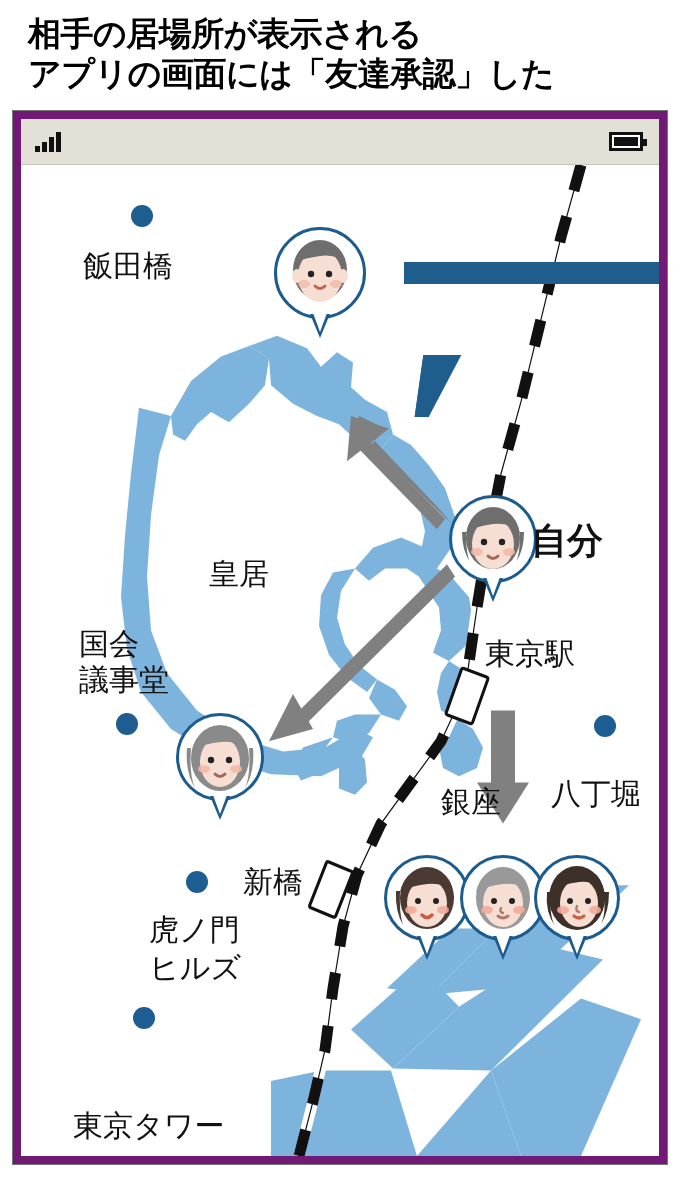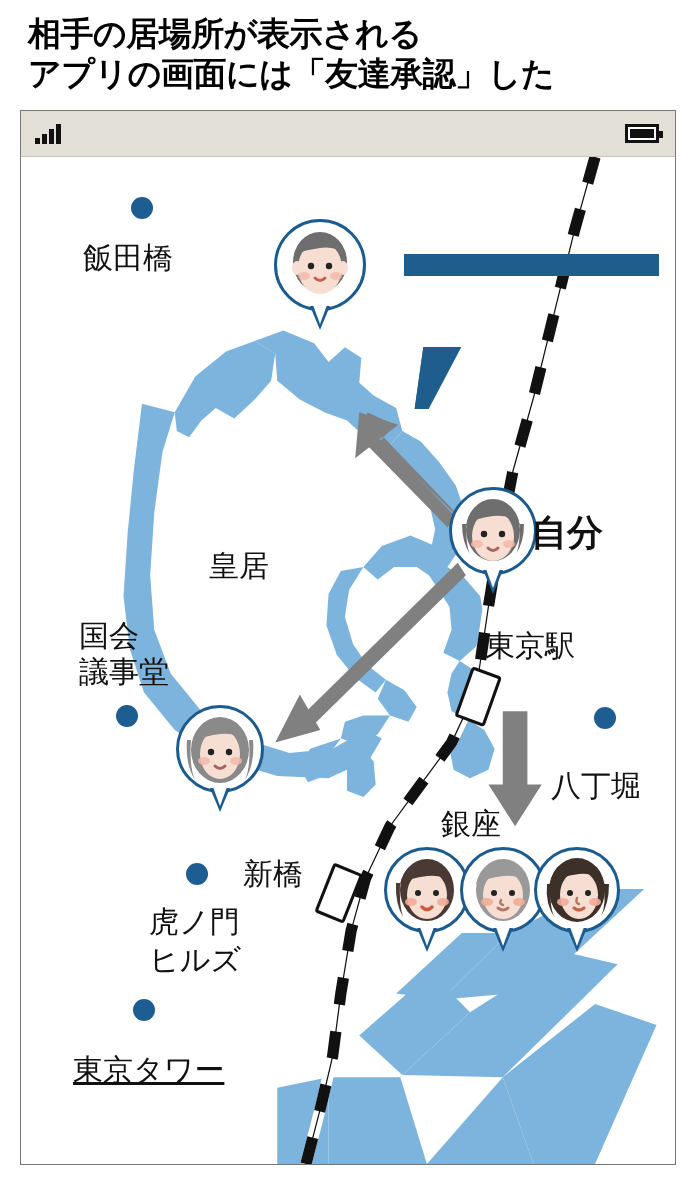--- a/index.html
+++ b/index.html
@@ -32,21 +32,21 @@
   
   #phone {
     position: absolute;
     left: 12px;
     top: 110px;
     width: 656px;
     height: 1055px;
     background: #701a75;
     border: 1px solid #777;
     box-sizing: border-box;
-    margin-left: 8px;
+    padding: 8px;
   }
   #phone-inner {
     position: relative;
     width: 100%;
     height: 100%;
     background: #ffffff;
     overflow: hidden;
   }
 
   
@@ -297,26 +297,26 @@
       <div class="dot" style="left:95px;  top:548px;"></div>
       <div class="dot" style="left:573px; top:550px;"></div>
       <div class="dot" style="left:165px; top:706px;"></div>
       <div class="dot" style="left:112px; top:842px;"></div>
 
       <div class="maplabel" style="left:62px;  top:84px;">飯田橋</div>
       <div class="maplabel" style="left:188px; top:392px;">皇居</div>
       <div class="maplabel" style="left:58px;  top:462px;">国会</div>
       <div class="maplabel" style="left:58px;  top:498px;">議事堂</div>
       <div class="maplabel" style="left:464px; top:472px;text-align:center;">東京駅</div>
-      <div class="maplabel" style="left:420px; top:650px;">銀座</div>
+      <div class="maplabel" style="left:420px; top:620px;">銀座</div>
       <div class="maplabel" style="left:530px; top:612px;">八丁堀</div>
       <div class="maplabel" style="left:222px; top:700px;">新橋</div>
       <div class="maplabel" style="left:128px; top:748px;">虎ノ門</div>
       <div class="maplabel" style="left:128px; top:786px;">ヒルズ</div>
-      <div class="maplabel" style="left:52px;  top:896px;text-decoration:underline;">東京タワー</div>
+      <div class="maplabel" style="left:52px;  top:944px;">東京タワー</div>
 
       <div id="msg-tail"></div>
       <div id="msg-callout">
       </div>
 
       <div class="pin" style="left:253px; top:62px; width:92px; height:92px;">
         <div class="bubble">
           <svg viewBox="0 0 86 86" width="86" height="86">
             <ellipse cx="43" cy="40" rx="27" ry="30" fill="#6e6e6e"></ellipse>
             <ellipse cx="43" cy="46" rx="22" ry="26" fill="#f6ded2"></ellipse>

